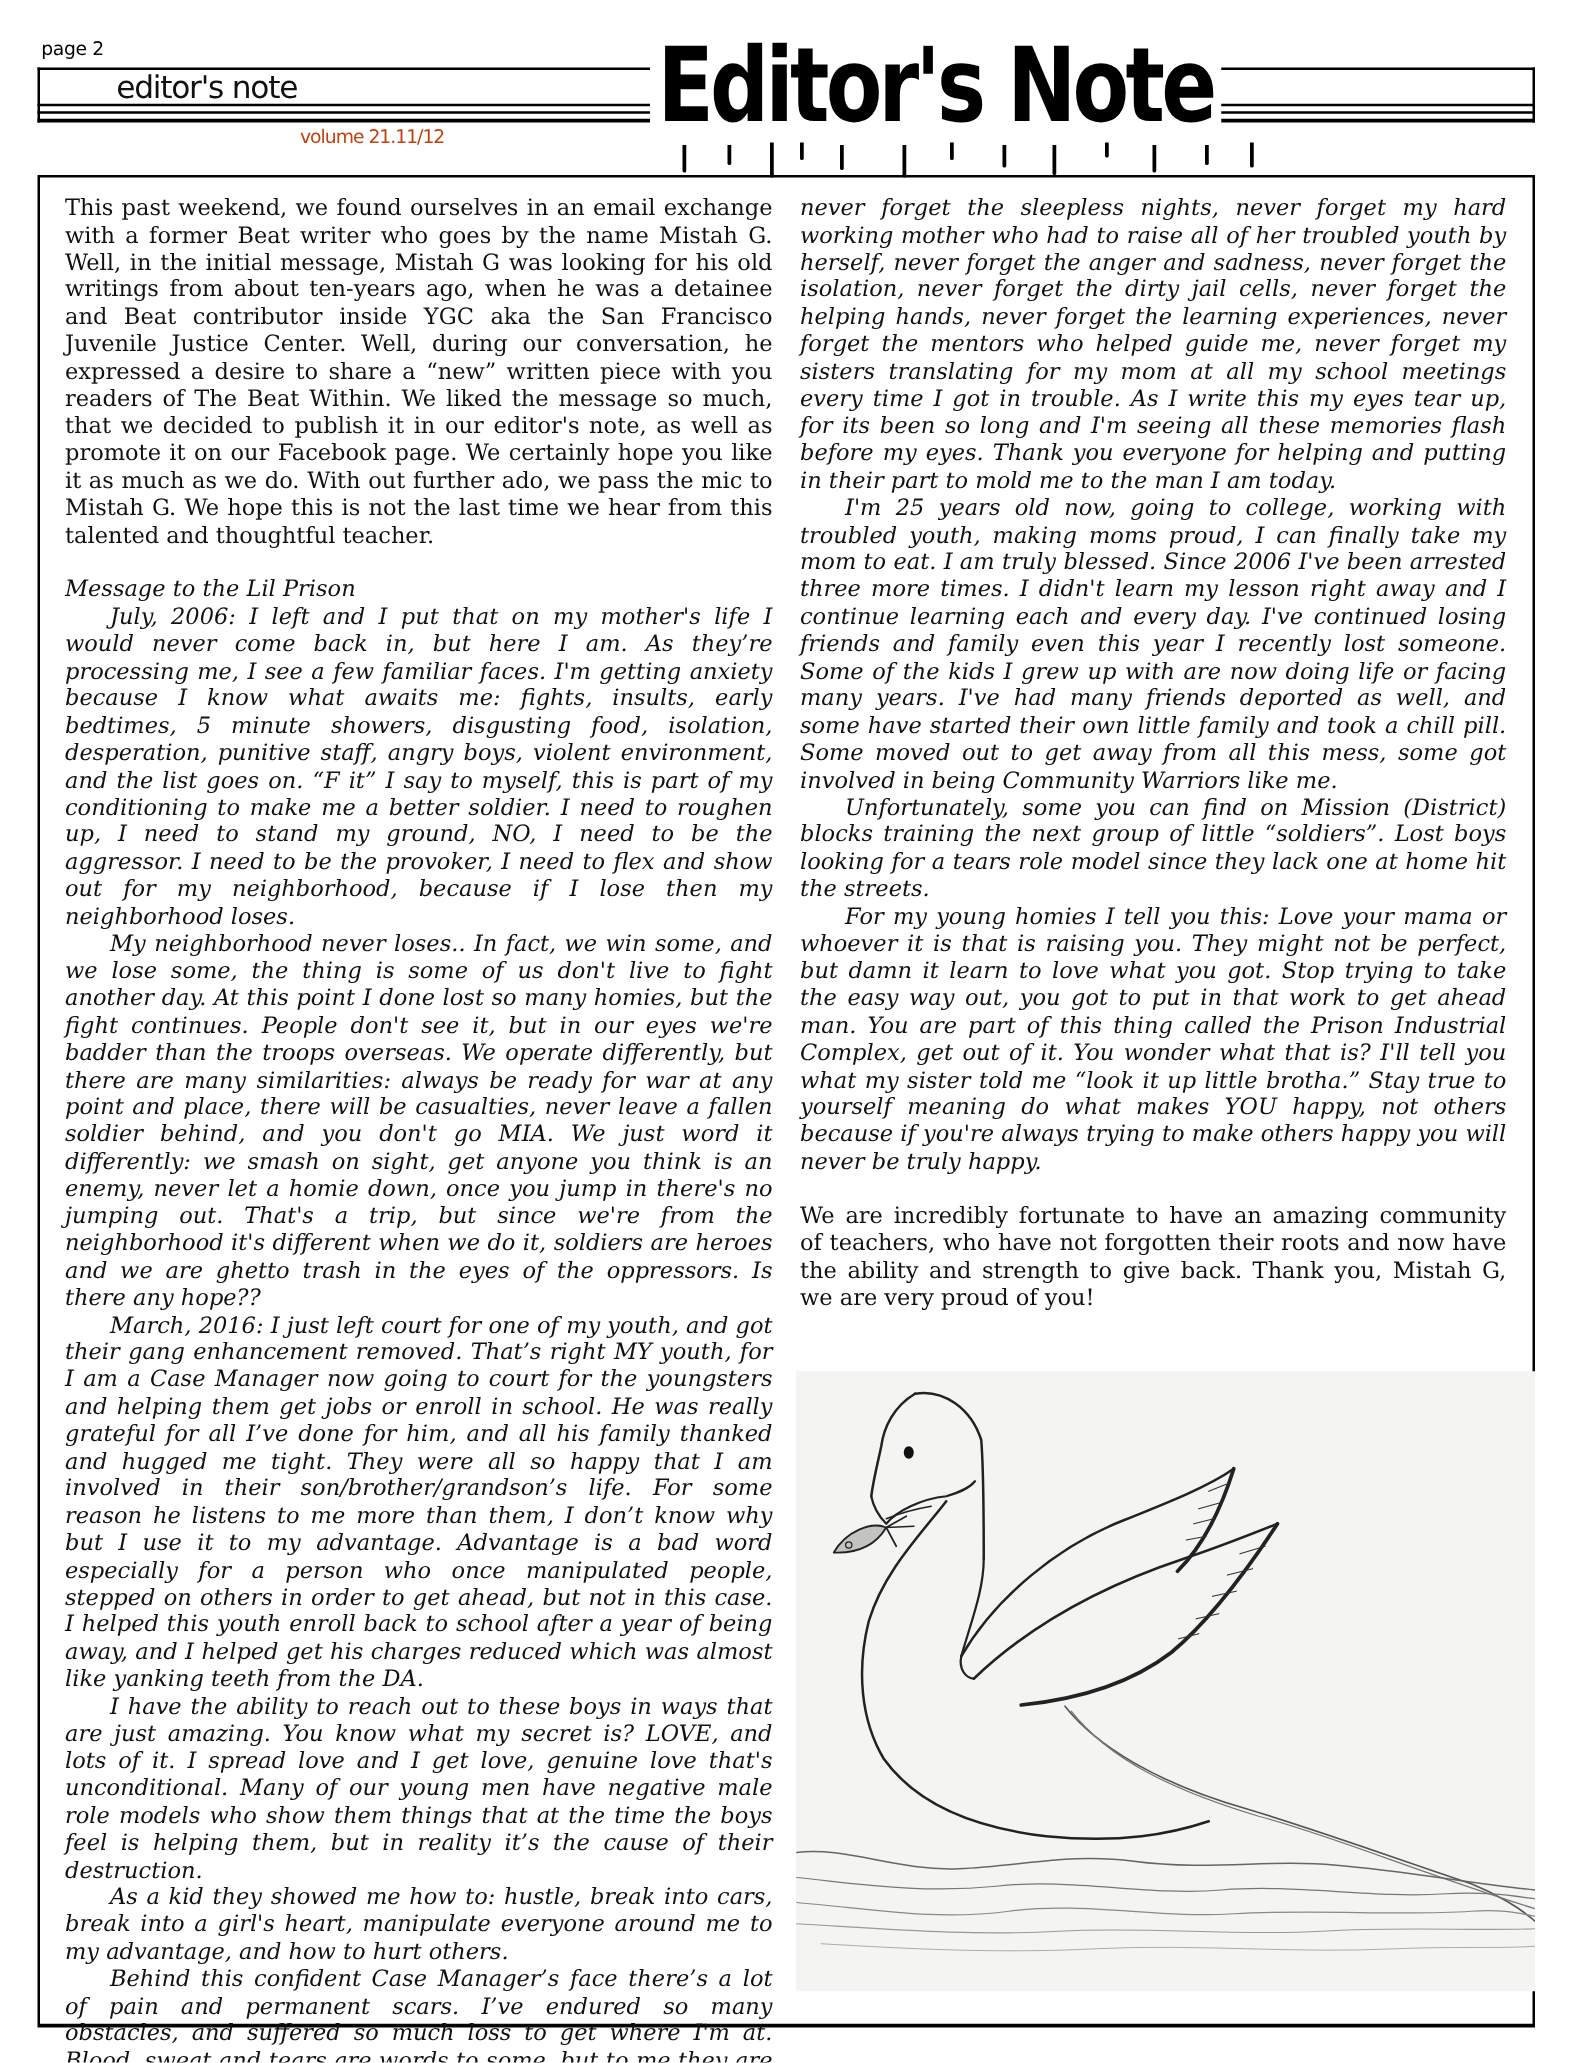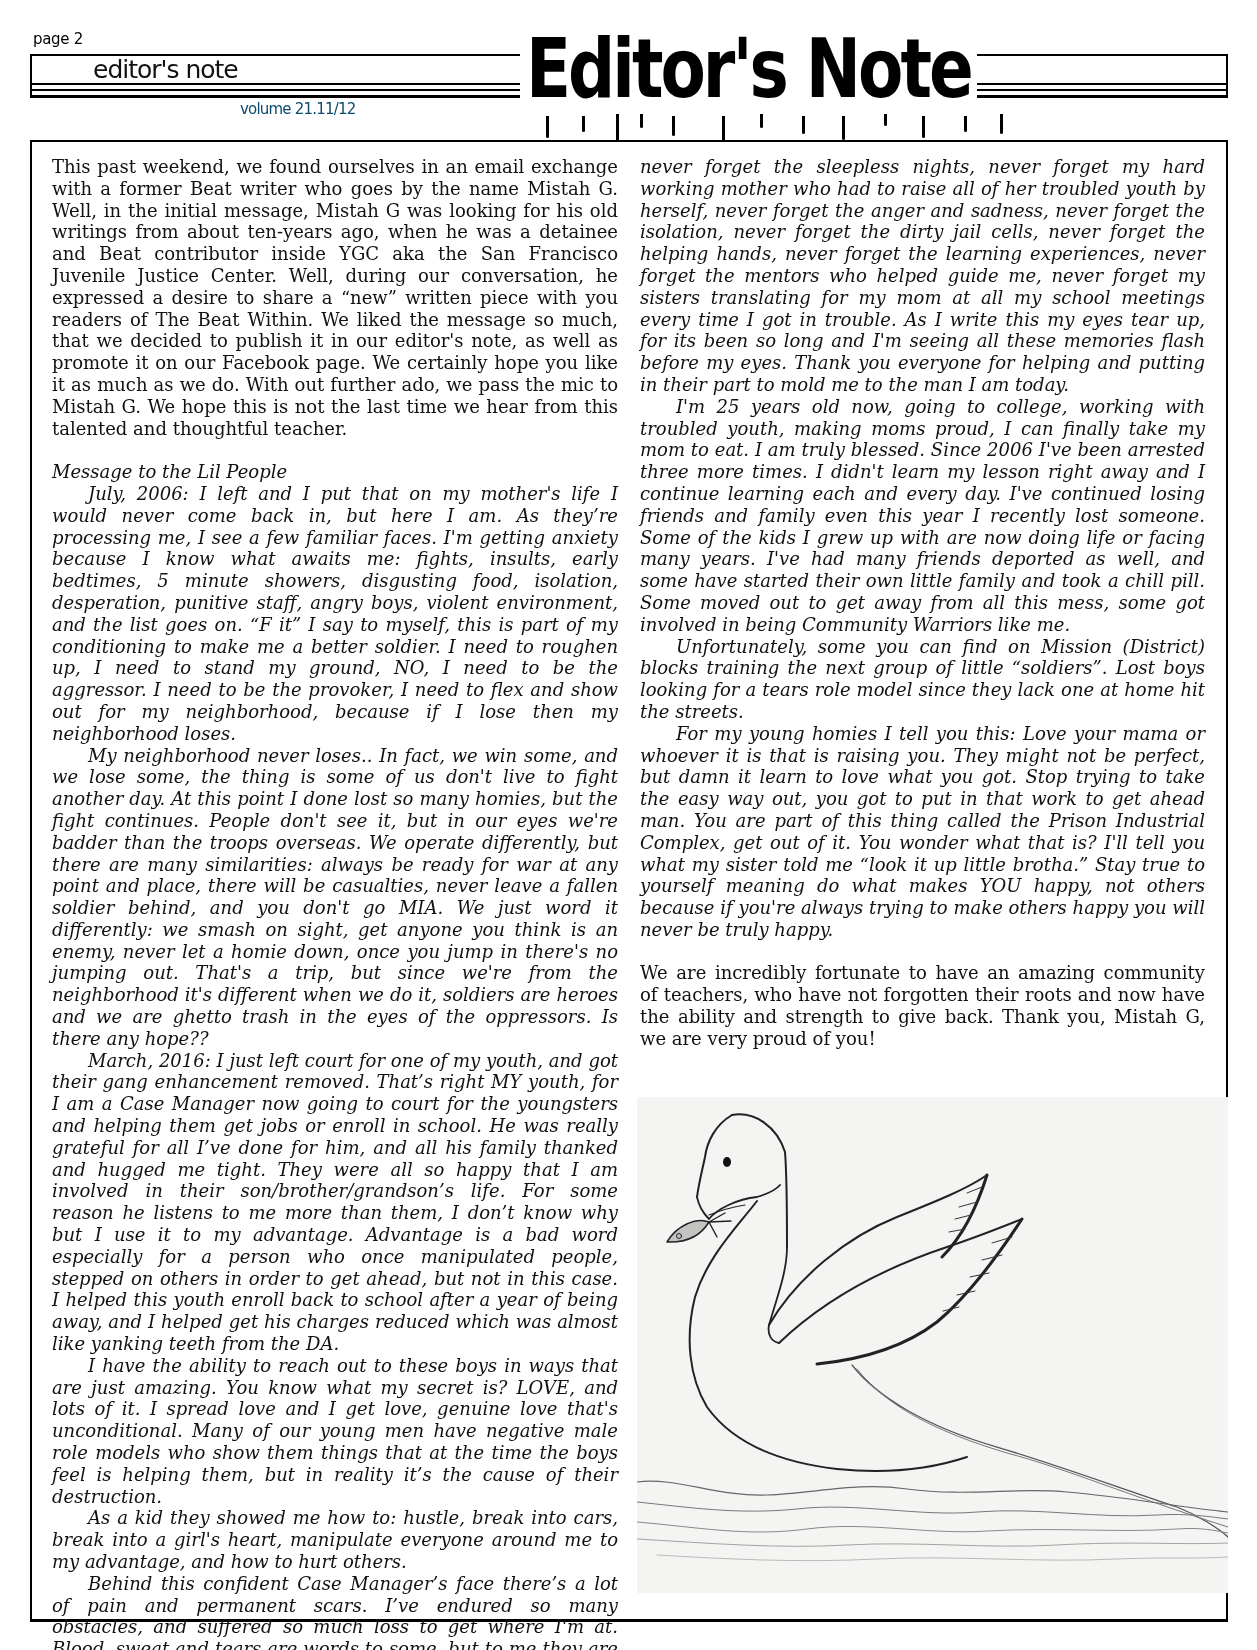--- a/index.html
+++ b/index.html
@@ -19,21 +19,21 @@
   .band-mid { position: absolute; left: 0; right: 0; top: 29px; height: 2px; background: #000; }
   .band-low1 { position: absolute; left: 0; right: 0; top: 35px; height: 2px; background: #000; }
   .band-low2 { position: absolute; left: 0; right: 0; top: 41px; height: 3px; background: #000; }
   .section-label {
     position: absolute; left: 93px; top: 55px;
     font-family: "DejaVu Sans", sans-serif; font-size: 25px; letter-spacing: -1px; color: #111;
     font-weight: normal;
   }
   .volume-label {
     position: absolute; left: 240px; top: 100px;
-    font-family: "DejaVu Sans", sans-serif; font-size: 15px; letter-spacing: -0.8px; color: #0c4a6e;
+    font-family: "DejaVu Sans", sans-serif; font-size: 15px; letter-spacing: -0.8px; color: #c2410c;
   }
   .masthead {
     position: absolute; left: 512px; top: 24px; height: 110px; width: 520px;
     background: transparent;
   }
   .masthead-text {
     position: absolute; left: 8px; top: 4px;
     font-family: "DejaVu Sans", sans-serif; font-weight: bold; font-size: 66px;
     letter-spacing: -3px; color: #000; line-height: 1;
     transform: scaleY(1.25); transform-origin: top left;
@@ -97,21 +97,21 @@
   <div class="drip" style="left:372px;top:90px;height:12px;"></div>
   <div class="drip" style="left:410px;top:92px;height:22px;"></div>
   <div class="drip" style="left:452px;top:92px;height:16px;"></div>
   <div class="drip" style="left:488px;top:90px;height:20px;"></div>
 </div>
 
 <div class="content-box">
 
   <div class="col col-left">
     <p>This past weekend, we found ourselves in an email exchange with a former Beat writer who goes by the name Mistah G.  Well, in the initial message, Mistah G was looking for his old writings from about ten-years ago, when he was a detainee and Beat contributor inside YGC aka the San Francisco Juvenile Justice Center.  Well, during our conversation, he expressed a desire to share a “new” written piece with you readers of The Beat Within. We liked the message so much, that we decided to publish it in our editor's note, as well as promote it on our Facebook page.  We certainly hope you like it as much as we do. With out further ado, we pass the mic to Mistah G. We hope this is not the last time we hear from this talented and thoughtful teacher.</p>
-    <p class="gap headline-italic">Message to the Lil People</p>
+    <p class="gap headline-italic">Message to the Lil Prison</p>
     <p class="indent italic">July, 2006: I left and I put that on my mother's life I would never come back in, but here I am. As they’re processing me, I see a few familiar faces. I'm getting anxiety because I know what awaits me: fights, insults, early bedtimes, 5 minute showers, disgusting food, isolation, desperation, punitive staff, angry boys, violent environment, and the list goes on. “F  it” I say to myself, this is part of my conditioning to make me a better soldier. I need to roughen up, I need to stand my ground, NO, I need to be the aggressor. I need to be the provoker, I need to flex and show out for my neighborhood, because if I lose then my neighborhood loses.</p>
     <p class="indent italic">My neighborhood never loses.. In fact, we win some, and we lose some, the thing is some of us don't live to fight another day. At this point I done lost so many homies, but the fight continues. People don't see it, but in our eyes we're badder than the troops overseas. We operate differently, but there are many similarities: always be ready for war at any point and place, there will be casualties, never leave a fallen soldier behind, and you don't go MIA. We just word it differently: we smash on sight, get anyone you think is an enemy, never let a homie down, once you jump in there's no jumping out. That's a trip, but since we're from the neighborhood it's different when we do it, soldiers are heroes and we are ghetto trash in the eyes of the oppressors. Is there any hope??</p>
     <p class="indent italic">March, 2016: I just left court for one of my youth, and got their gang enhancement removed. That’s right MY youth, for I am a Case Manager now going to court for the youngsters and helping them get jobs or enroll in school. He was really grateful for all I’ve done for him, and all his family thanked and hugged me tight. They were all so happy that I am involved in their son/brother/grandson’s life. For some reason he listens to me more than them, I don’t know why but I use it to my advantage. Advantage is a bad word especially for a person who once manipulated people, stepped on others in order to get ahead, but not in this case. I helped this youth enroll back to school after a year of being away, and I helped get his charges reduced which was almost like yanking teeth from the DA.</p>
     <p class="indent italic">I have the ability to reach out to these boys in ways that are just amazing. You know what my secret is? LOVE, and lots of it. I spread love and I get love, genuine love that's unconditional. Many of our young men have negative male role models who show them things that at the time the boys feel is helping them, but in reality it’s the cause of their destruction.</p>
     <p class="indent italic">As a kid they showed me how to: hustle, break into cars, break into a girl's heart, manipulate everyone around me to my advantage, and how to hurt others.</p>
     <p class="indent italic">Behind this confident Case Manager’s face there’s a lot of pain and permanent scars. I’ve endured so many obstacles, and suffered so much loss to get where I'm at. Blood, sweat and tears are words to some, but to me they are what I faced on a daily basis. I stand here today to represent for the lower class and to face adversity. I am the lower class, and although I'm in a better position, I WILL NEVER FORGET: never forget where I come from, never forget the homies that I lost, never forget my struggle, never forget the pain,</p>
   </div>
 
   <div class="col col-right">
     <p class="italic">never forget the sleepless nights, never forget my hard working mother who had to raise all of her troubled youth by herself, never forget the anger and sadness, never forget the isolation, never forget the dirty jail cells, never forget the helping hands, never forget the learning experiences, never forget the mentors who helped guide me, never forget my sisters translating for my mom at all my school meetings every time I got in trouble. As I write this my eyes tear up, for its been so long and I'm seeing all these memories flash before my eyes. Thank you everyone for helping and putting in their part to mold me to the man I am today.</p>

